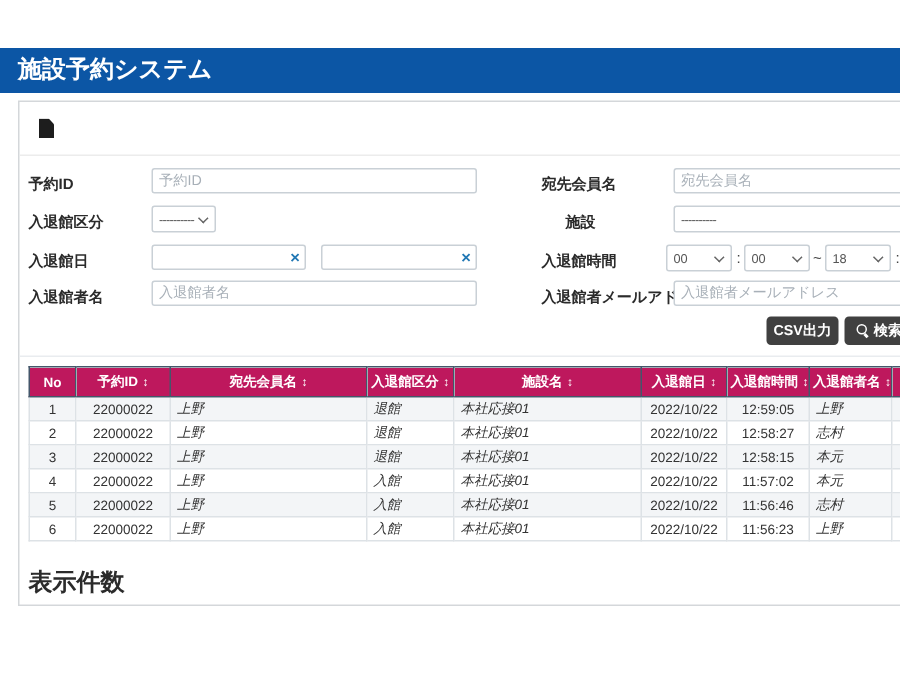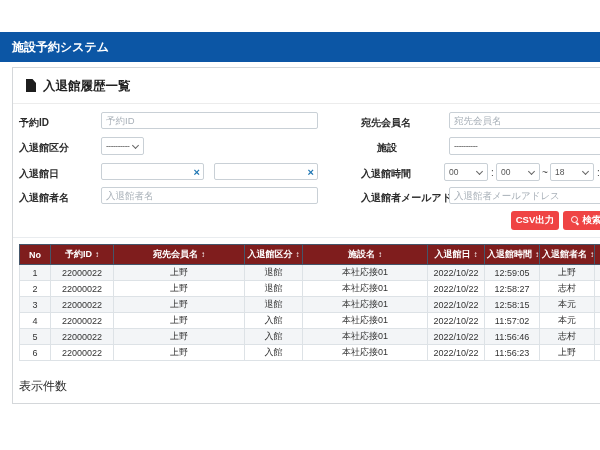--- a/index.html
+++ b/index.html
@@ -1,20 +1,20 @@
 <!DOCTYPE html>
 <html><head>
 <meta charset="utf-8">
 <style>
   * { margin:0; padding:0; box-sizing:border-box; }
   body { font-family:"Liberation Sans","DejaVu Sans",sans-serif; background:#fff; }
   .screen { position:relative; width:600px; height:450px; background:#ffffff; overflow:hidden; }
 
   .navbar { position:absolute; left:0; top:32px; width:600px; height:30px; background:#0c56a5; }
-  .nav-title { display:block; padding-left:12px; line-height:30px; color:#ffffff; font-size:12px; font-weight:bold; }
+  .nav-title { display:block; padding-left:12px; line-height:30px; color:#ffffff; font-size:16px; font-weight:bold; }
 
   .panel { position:absolute; left:12px; top:67px; width:758px; height:337px; background:#ffffff; border:1px solid #d4d7da; }
 
   .panel-title-row { position:absolute; left:0; top:0; width:100%; height:36px; border-bottom:1px solid #ececec; }
   .doc-icon { position:absolute; left:13px; top:11px; width:10px; height:13px; background:#1d1d1d;
               clip-path:polygon(0 0,65% 0,100% 30%,100% 100%,0 100%); }
   .panel-title { position:absolute; left:30px; top:10px; font-size:12.5px; font-weight:bold; color:#222; }
 
   .lbl { position:absolute; font-size:10px; font-weight:bold; color:#2b2b2b; white-space:nowrap; }
   .inp { position:absolute; height:17px; border:1px solid #c9d0d6; border-radius:2px; background:#fff;
@@ -25,61 +25,60 @@
 
   .sel { position:absolute; height:18px; border:1px solid #c9d0d6; border-radius:2px; background:#fff;
          font-size:8.5px; color:#555; padding:0 14px 0 4px; line-height:16px; overflow:hidden;
          white-space:nowrap; cursor:pointer; }
   .chev { position:absolute; right:5px; top:5px; width:5px; height:5px;
           border-right:1.3px solid #666; border-bottom:1.3px solid #666; transform:rotate(45deg); }
   .dashval { letter-spacing:-0.5px; }
 
   .sep { position:absolute; font-size:10px; color:#444; }
 
-  .btn { position:absolute; height:19px; border:none; border-radius:3px; background:#ef4444; color:#fff;
+  .btn { position:absolute; height:19px; border:none; border-radius:3px; background:#404040; color:#fff;
          font-size:9.5px; font-weight:bold; font-family:inherit; cursor:pointer;
          display:inline-flex; align-items:center; justify-content:center; gap:3px; }
   .mag { position:relative; width:9px; height:9px; display:inline-block; }
   .mag::before { content:""; position:absolute; left:0; top:0; width:5px; height:5px;
                  border:1.4px solid #fff; border-radius:50%; }
   .mag::after { content:""; position:absolute; left:6px; top:6px; width:3px; height:1.5px;
                 background:#fff; transform:rotate(45deg); transform-origin:0 0; }
 
   .form-divider { position:absolute; left:0; top:169px; width:100%; height:1px; background:#e9ecef; }
 
   table.results { position:absolute; left:6px; top:176px; width:725px; border-collapse:collapse; table-layout:fixed; }
-  table.results th { background:#7f1d1d; color:#fff; font-size:9px; font-weight:bold; height:20px;
+  table.results th { background:#be185d; color:#fff; font-size:9px; font-weight:bold; height:20px;
                      border:1px solid #44566a; text-align:center; padding:0 2px; overflow:hidden; white-space:nowrap; }
   table.results td { font-size:9px; color:#333; height:16px; border:1px solid #dde2e6; padding:0 4px;
                      overflow:hidden; white-space:nowrap; background:#fff; }
   table.results tbody tr:nth-child(odd) td { background:#f3f5f7; }
   .sort { font-size:8px; margin-left:3px; }
   td.c0,td.c1,td.c5,td.c6 { text-align:center; }
-  td.c2,td.c3,td.c4,td.c7,td.c8 { text-align:center; }
-
-  .footer-lbl { position:absolute; left:6px; top:310px; font-size:12px; font-weight:normal; color:#2b2b2b; }
+  td.c2,td.c3,td.c4,td.c7,td.c8 { text-align:left;font-style:italic; }
+
+  .footer-lbl { position:absolute; left:6px; top:310px; font-size:16px; font-weight:bold; color:#2b2b2b; }
   .footer-sel { position:absolute; left:45px; top:302px; width:85px; height:25px; border:1px solid #c9d0d6;
                 border-radius:2px; background:#fff; font-size:9.5px; color:#444; line-height:23px;
                 padding:0 16px 0 7px; cursor:pointer; }
   .footer-sel .chev { top:9px; }
 </style>
 </head>
 <body>
 
 <div class="screen">
 
   <div class="navbar">
     <span class="nav-title">施設予約システム</span>
   </div>
 
   <div class="panel">
 
     <div class="panel-title-row">
       <span class="doc-icon"></span>
-      <span class="panel-title">入退館履歴一覧</span>
     </div>
 
     <span class="lbl" style="left:6px;top:48px">予約ID</span>
     <input class="inp" style="left: 88px; top: 44px; width: 217px;" placeholder="予約ID">
 
     <span class="lbl" style="left:6px;top:73px">入退館区分</span>
     <div class="sel" style="left:88px;top:69px;width:43px">
       <span class="dashval">----------</span>
       <span class="chev"></span>
     </div>

